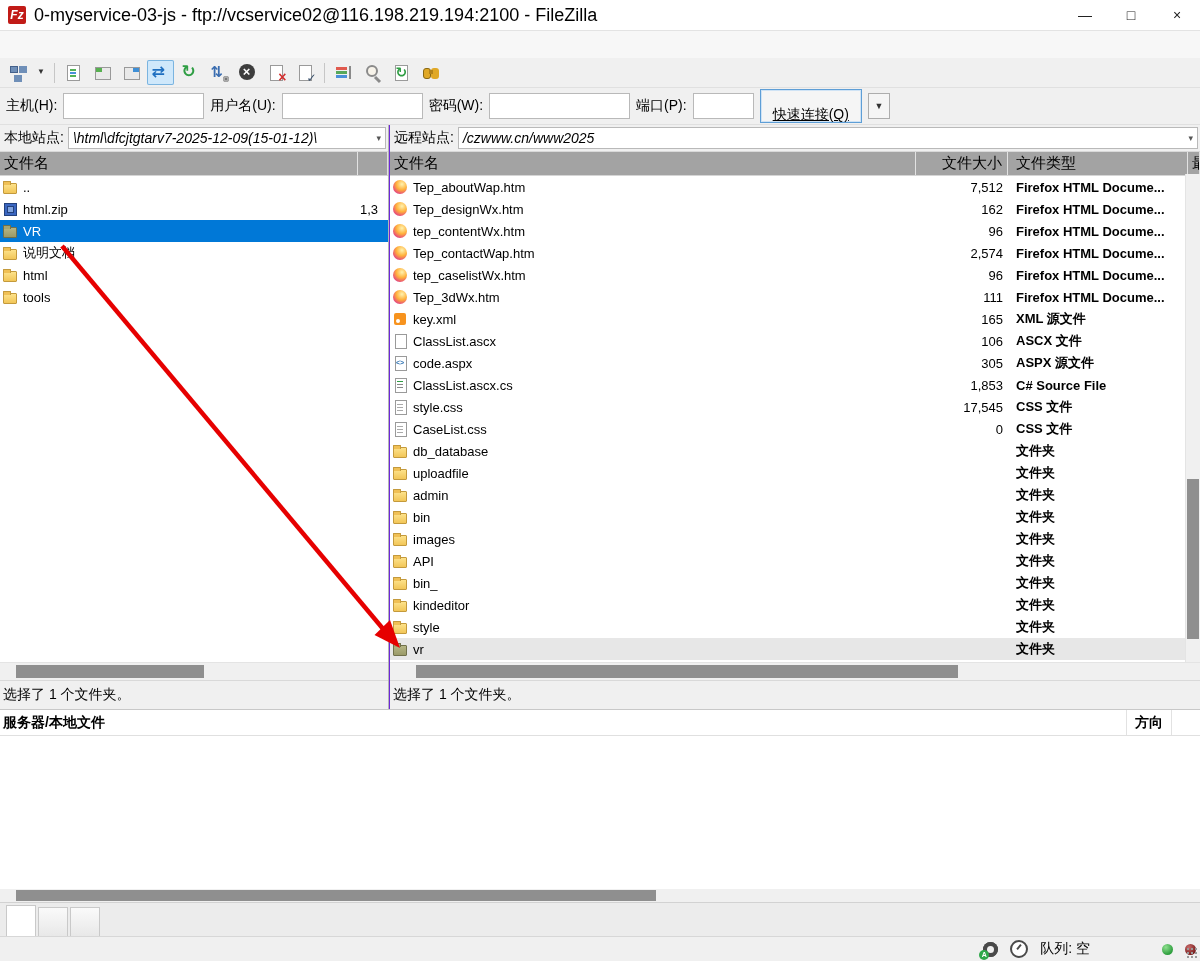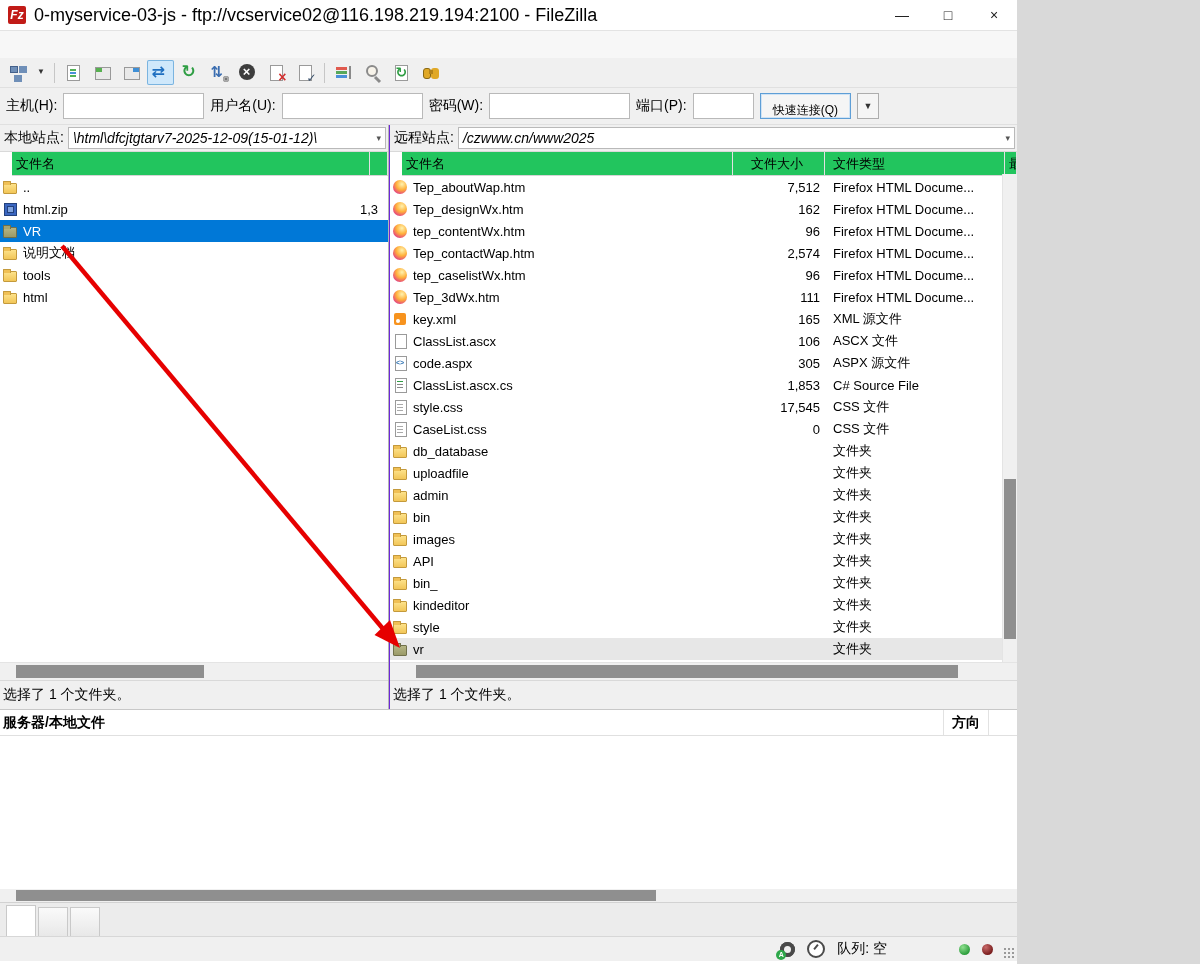--- a/index.html
+++ b/index.html
@@ -1,16 +1,16 @@
 <!DOCTYPE html>
 <html><head>
 <meta charset="utf-8">
 <style>
   html,body{margin:0;padding:0;background:#d9d9d9;font-family:"Liberation Sans","DejaVu Sans",sans-serif;}
-  .window{position:relative;width:1017px;height:964px;background:#fff;overflow:hidden;
+  .window{position:relative;width:1200px;height:964px;background:#fff;overflow:hidden;
           font-size:13px;color:#000;}
   
   .titlebar{height:30px;background:#fff;display:flex;align-items:center;border-bottom:1px solid #e3e3e3;}
   .appicon{width:18px;height:18px;margin:0 8px 0 8px;background:#c11b17;color:#fff;font-weight:700;
            font-style:italic;font-size:12px;line-height:18px;text-align:center;border-radius:2px;flex:0 0 auto;}
   .apptitle{font-size:18px;white-space:nowrap;overflow:hidden;flex:1 1 auto;}
   .wincontrols{display:flex;height:100%;flex:0 0 auto;}
   .winbtn{width:46px;height:100%;display:flex;align-items:center;justify-content:center;font-size:14px;color:#222;}
   
   .menubar{height:27px;background:#f7f7f7;display:flex;align-items:center;padding-left:4px;font-size:14px;}
@@ -43,43 +43,43 @@
   .fi-compare::before{content:"";position:absolute;left:3px;top:2px;width:8px;height:8px;border:2px solid #8a8a8a;border-radius:50%;background:#f7f3ea;}
   .fi-compare::after{content:"";position:absolute;right:2px;bottom:2px;width:7px;height:3px;background:#8a8a8a;transform:rotate(45deg);}
   .fi-sync::after{content:"↻";position:absolute;left:4px;top:1px;color:#2f9e44;font-weight:700;font-size:14px;font-family:"DejaVu Sans",sans-serif;}
   .fi-find::before{content:"";position:absolute;left:2px;top:5px;width:6px;height:9px;background:#e0a826;border:1px solid #8a6914;border-radius:3px;box-shadow:8px 0 0 #e0a826;}
   .fi-find::after{content:"";position:absolute;left:8px;top:7px;width:4px;height:4px;background:#b3831a;}
   
   .quickbar{height:36px;background:#f0f0f0;display:flex;align-items:center;padding-left:6px;gap:6px;border-bottom:1px solid #e0e0e0;font-size:14px;}
   .qlabel{white-space:nowrap;}
   .qinput{height:22px;border:1px solid #b9b9b9;background:#fff;width:135px;}
   .qinput.port{width:55px;}
-  .qconnect{height:26px;padding:8px 12px;background:#f5f5f5;border:1px solid #5e9ed6;box-shadow:inset 0 0 0 1px #cfe3f5;font-size:12px;}
+  .qconnect{height:26px;padding:16px 12px;background:#f5f5f5;border:1px solid #5e9ed6;box-shadow:inset 0 0 0 1px #cfe3f5;font-size:14px;text-decoration:underline;}
   .qdrop{height:26px;width:22px;background:#f5f5f5;border:1px solid #adadad;font-size:9px;color:#333;display:flex;align-items:center;justify-content:center;}
   
   .panes{display:flex;height:584px;border-bottom:1px solid #c8c8c8;}
   .pane{display:flex;flex-direction:column;background:#fff;position:relative;}
   .pane.local{width:388px;border-right:1px solid #b5b5b5;}
   .pane.remote{flex:1 1 auto;border-left:1px solid #6d28d9;}
   .sitebar{height:26px;display:flex;align-items:center;background:#f0f0f0;border-bottom:1px solid #d9d9d9;font-size:14px;}
   .sitelabel{padding:0 4px 0 4px;white-space:nowrap;}
   .sitebox{flex:1 1 auto;height:20px;background:#fff;border:1px solid #b9b9b9;display:flex;align-items:center;padding-left:4px;margin-right:2px;overflow:hidden;white-space:nowrap;font-style:italic;}
   .sitechev{margin-left:auto;padding:0 4px;color:#555;font-size:9px;}
-  .lheader{height:23px;display:grid;align-items:center;background:#22c55e;border-bottom:1px solid #d5d5d5;font-size:13px;margin-left:12px;}
+  .lheader{height:23px;display:grid;align-items:center;background:#a3a3a3;border-bottom:1px solid #d5d5d5;font-size:15px;}
   .lheader>div{height:100%;display:flex;align-items:center;padding-left:4px;border-right:1px solid #e2e2e2;overflow:hidden;white-space:nowrap;}
   .hdr-local{grid-template-columns:358px 1fr;}
   .hdr-remote{grid-template-columns:1fr 92px 180px 12px;}
   .lbody{flex:1 1 auto;overflow:hidden;position:relative;}
   .row{height:22px;display:grid;align-items:center;font-size:13px;}
   .row-local{grid-template-columns:1fr 28px;}
   .row-remote{grid-template-columns:1fr 92px 180px 12px;}
   .nm{display:flex;align-items:center;gap:5px;padding-left:3px;overflow:hidden;white-space:nowrap;}
   .sz{text-align:right;padding-right:5px;white-space:nowrap;overflow:hidden;}
   .szclip{text-align:left;overflow:hidden;white-space:nowrap;}
-  .tp{padding-left:8px;overflow:hidden;white-space:nowrap;}
+  .tp{padding-left:8px;overflow:hidden;white-space:nowrap;font-weight:bold;}
   .md{overflow:hidden;white-space:nowrap;}
   .row.sel-active{background:#0078d7;color:#fff;}
   .row.sel-inactive{background:#e7e7e7;}
   
   .fic{width:15px;height:14px;position:relative;flex:0 0 auto;display:inline-block;}
   .fi-folder::before,.fi-folder-olive::before{content:"";position:absolute;left:0;top:3px;width:12px;height:9px;background:linear-gradient(#fde28a,#f2c658);border:1px solid #c49a3c;border-radius:1px;}
   .fi-folder::after,.fi-folder-olive::after{content:"";position:absolute;left:0;top:1px;width:6px;height:3px;background:#f0c055;border:1px solid #c49a3c;border-bottom:none;border-radius:1px 1px 0 0;}
   .fi-folder-olive::before{background:linear-gradient(#b5b584,#9a9a68);border-color:#70704a;}
   .fi-folder-olive::after{background:#a5a572;border-color:#70704a;}
   .fi-zip::before{content:"";position:absolute;left:1px;top:1px;width:11px;height:11px;background:#3a66c0;border:1px solid #23417c;}
@@ -101,21 +101,21 @@
   .queuehdr{height:25px;background:#fff;border-bottom:1px solid #e0e0e0;display:flex;align-items:center;font-size:14px;position:relative;font-weight:bold;}
   .qh-server{padding-left:3px;}
   .qh-dir{position:absolute;right:28px;padding:0 8px;border-left:1px solid #e2e2e2;border-right:1px solid #e2e2e2;height:100%;display:flex;align-items:center;}
   .queuebody{height:153px;background:#fff;}
   .queuescroll{height:13px;background:#f0f0f0;position:relative;}
   .qthumb{position:absolute;top:1px;height:11px;background:#8f8f8f;}
   .tabsrow{height:33px;background:#ececec;border-top:1px solid #d2d2d2;display:flex;align-items:flex-end;padding-left:6px;gap:2px;}
   .tab{height:28px;display:flex;align-items:center;padding:0 14px;background:linear-gradient(#fafafa,#e8e8e8);border:1px solid #c9c9c9;border-bottom:none;font-size:14px;}
   .tab.active{background:#fff;font-weight:700;height:30px;}
   
-  .statusbar{height:24px;background:#f0f0f0;border-top:1px solid #d7d7d7;display:flex;align-items:center;justify-content:flex-end;padding-right:24px;gap:12px;font-size:14px;position:relative;}
+  .statusbar{height:24px;background:#f0f0f0;border-top:1px solid #d7d7d7;display:flex;align-items:center;justify-content:flex-end;padding-right:4px;gap:12px;font-size:14px;position:relative;}
   .sb-gear{width:15px;height:15px;border-radius:50%;background:#4a4a4a;position:relative;box-shadow:0 0 0 2px #4a4a4a inset;}
   .sb-gear::before{content:"";position:absolute;left:4px;top:4px;width:7px;height:7px;border-radius:50%;background:#f0f0f0;}
   .sb-gear .badge{position:absolute;left:-4px;bottom:-3px;width:10px;height:10px;border-radius:50%;background:#2ea84a;color:#fff;font-size:7px;line-height:10px;text-align:center;font-weight:700;}
   .sb-speed{width:14px;height:14px;border-radius:50%;border:2px solid #4a4a4a;position:relative;background:#fff;}
   .sb-speed::before{content:"";position:absolute;left:6px;top:2px;width:2px;height:6px;background:#4a4a4a;transform:rotate(40deg);}
   .queue-text{margin-right:60px;}
   .led{width:11px;height:11px;border-radius:50%;}
   .led.green{background:radial-gradient(circle at 35% 30%,#8fe08f,#2e9e3e 70%);}
   .led.red{background:radial-gradient(circle at 35% 30%,#c96a6a,#7a1f1f 70%);}
   .grip{position:absolute;right:2px;bottom:2px;width:12px;height:12px;background:
@@ -253,49 +253,49 @@
           <div class="row row-local ic-folder">
             <span class="nm">
               <span class="fic fi-folder"></span>
               <span>说明文档</span>
             </span>
             <span class="szclip"></span>
           </div>
           <div class="row row-local ic-folder">
             <span class="nm">
               <span class="fic fi-folder"></span>
+              <span>html</span>
+            </span>
+            <span class="szclip"></span>
+          </div>
+          <div class="row row-local ic-folder">
+            <span class="nm">
+              <span class="fic fi-folder"></span>
               <span>tools</span>
-            </span>
-            <span class="szclip"></span>
-          </div>
-          <div class="row row-local ic-folder">
-            <span class="nm">
-              <span class="fic fi-folder"></span>
-              <span>html</span>
             </span>
             <span class="szclip"></span>
           </div>
         </div>
       <div class="hscroll">
         <div class="hthumb" style="left:16px;width:188px;"></div>
       </div>
       <div class="panestatus">选择了 1 个文件夹。</div>
     </div>
 
     <div class="pane remote">
       <div class="sitebar">
         <span class="sitelabel">远程站点:</span>
         <span class="sitebox">
           <span>/czwww.cn/www2025</span>
           <span class="sitechev">▾</span>
         </span>
       </div>
       <div class="lheader hdr-remote">
         <div>文件名</div>
-        <div style="justify-content:flex-end;padding-right:21px;">文件大小</div>
+        <div style="justify-content:flex-end;padding-right:5px;">文件大小</div>
         <div style="padding-left:8px;">文件类型</div>
         <div>最</div>
       </div>
       <div class="lbody">
 
       <div class="row row-remote ic-firefox">
             <span class="nm">
               <span class="fic fi-firefox"></span>
               <span>Tep_aboutWap.htm</span>
             </span>

